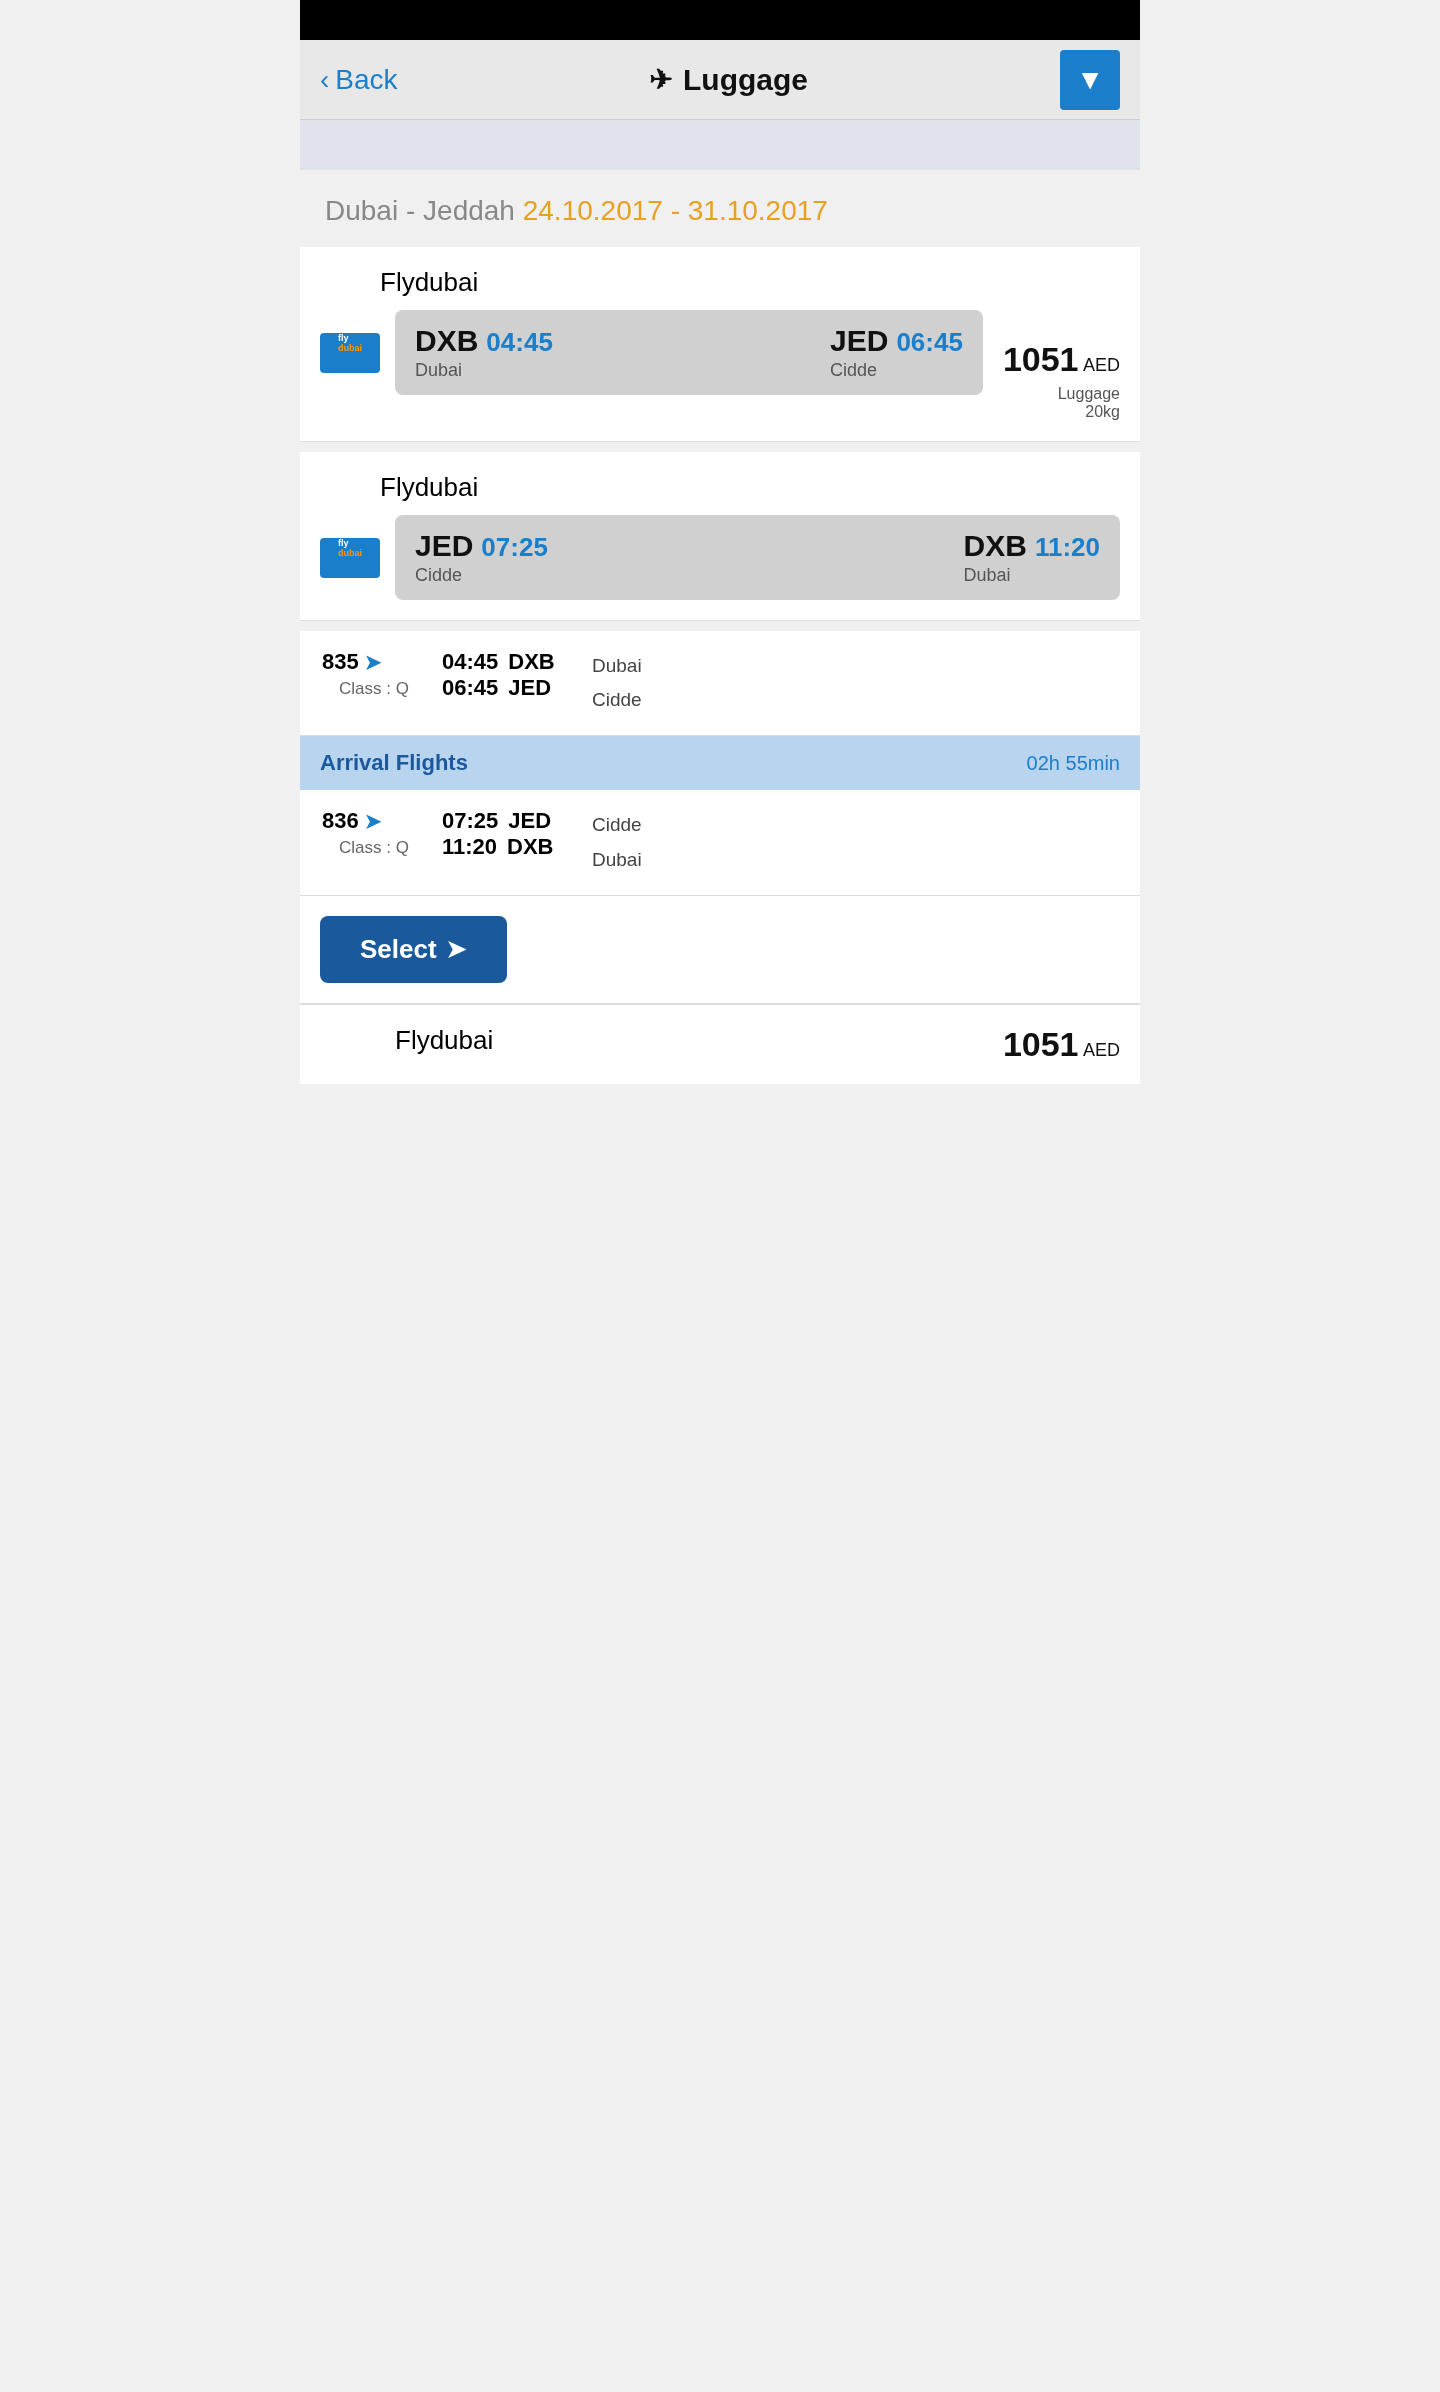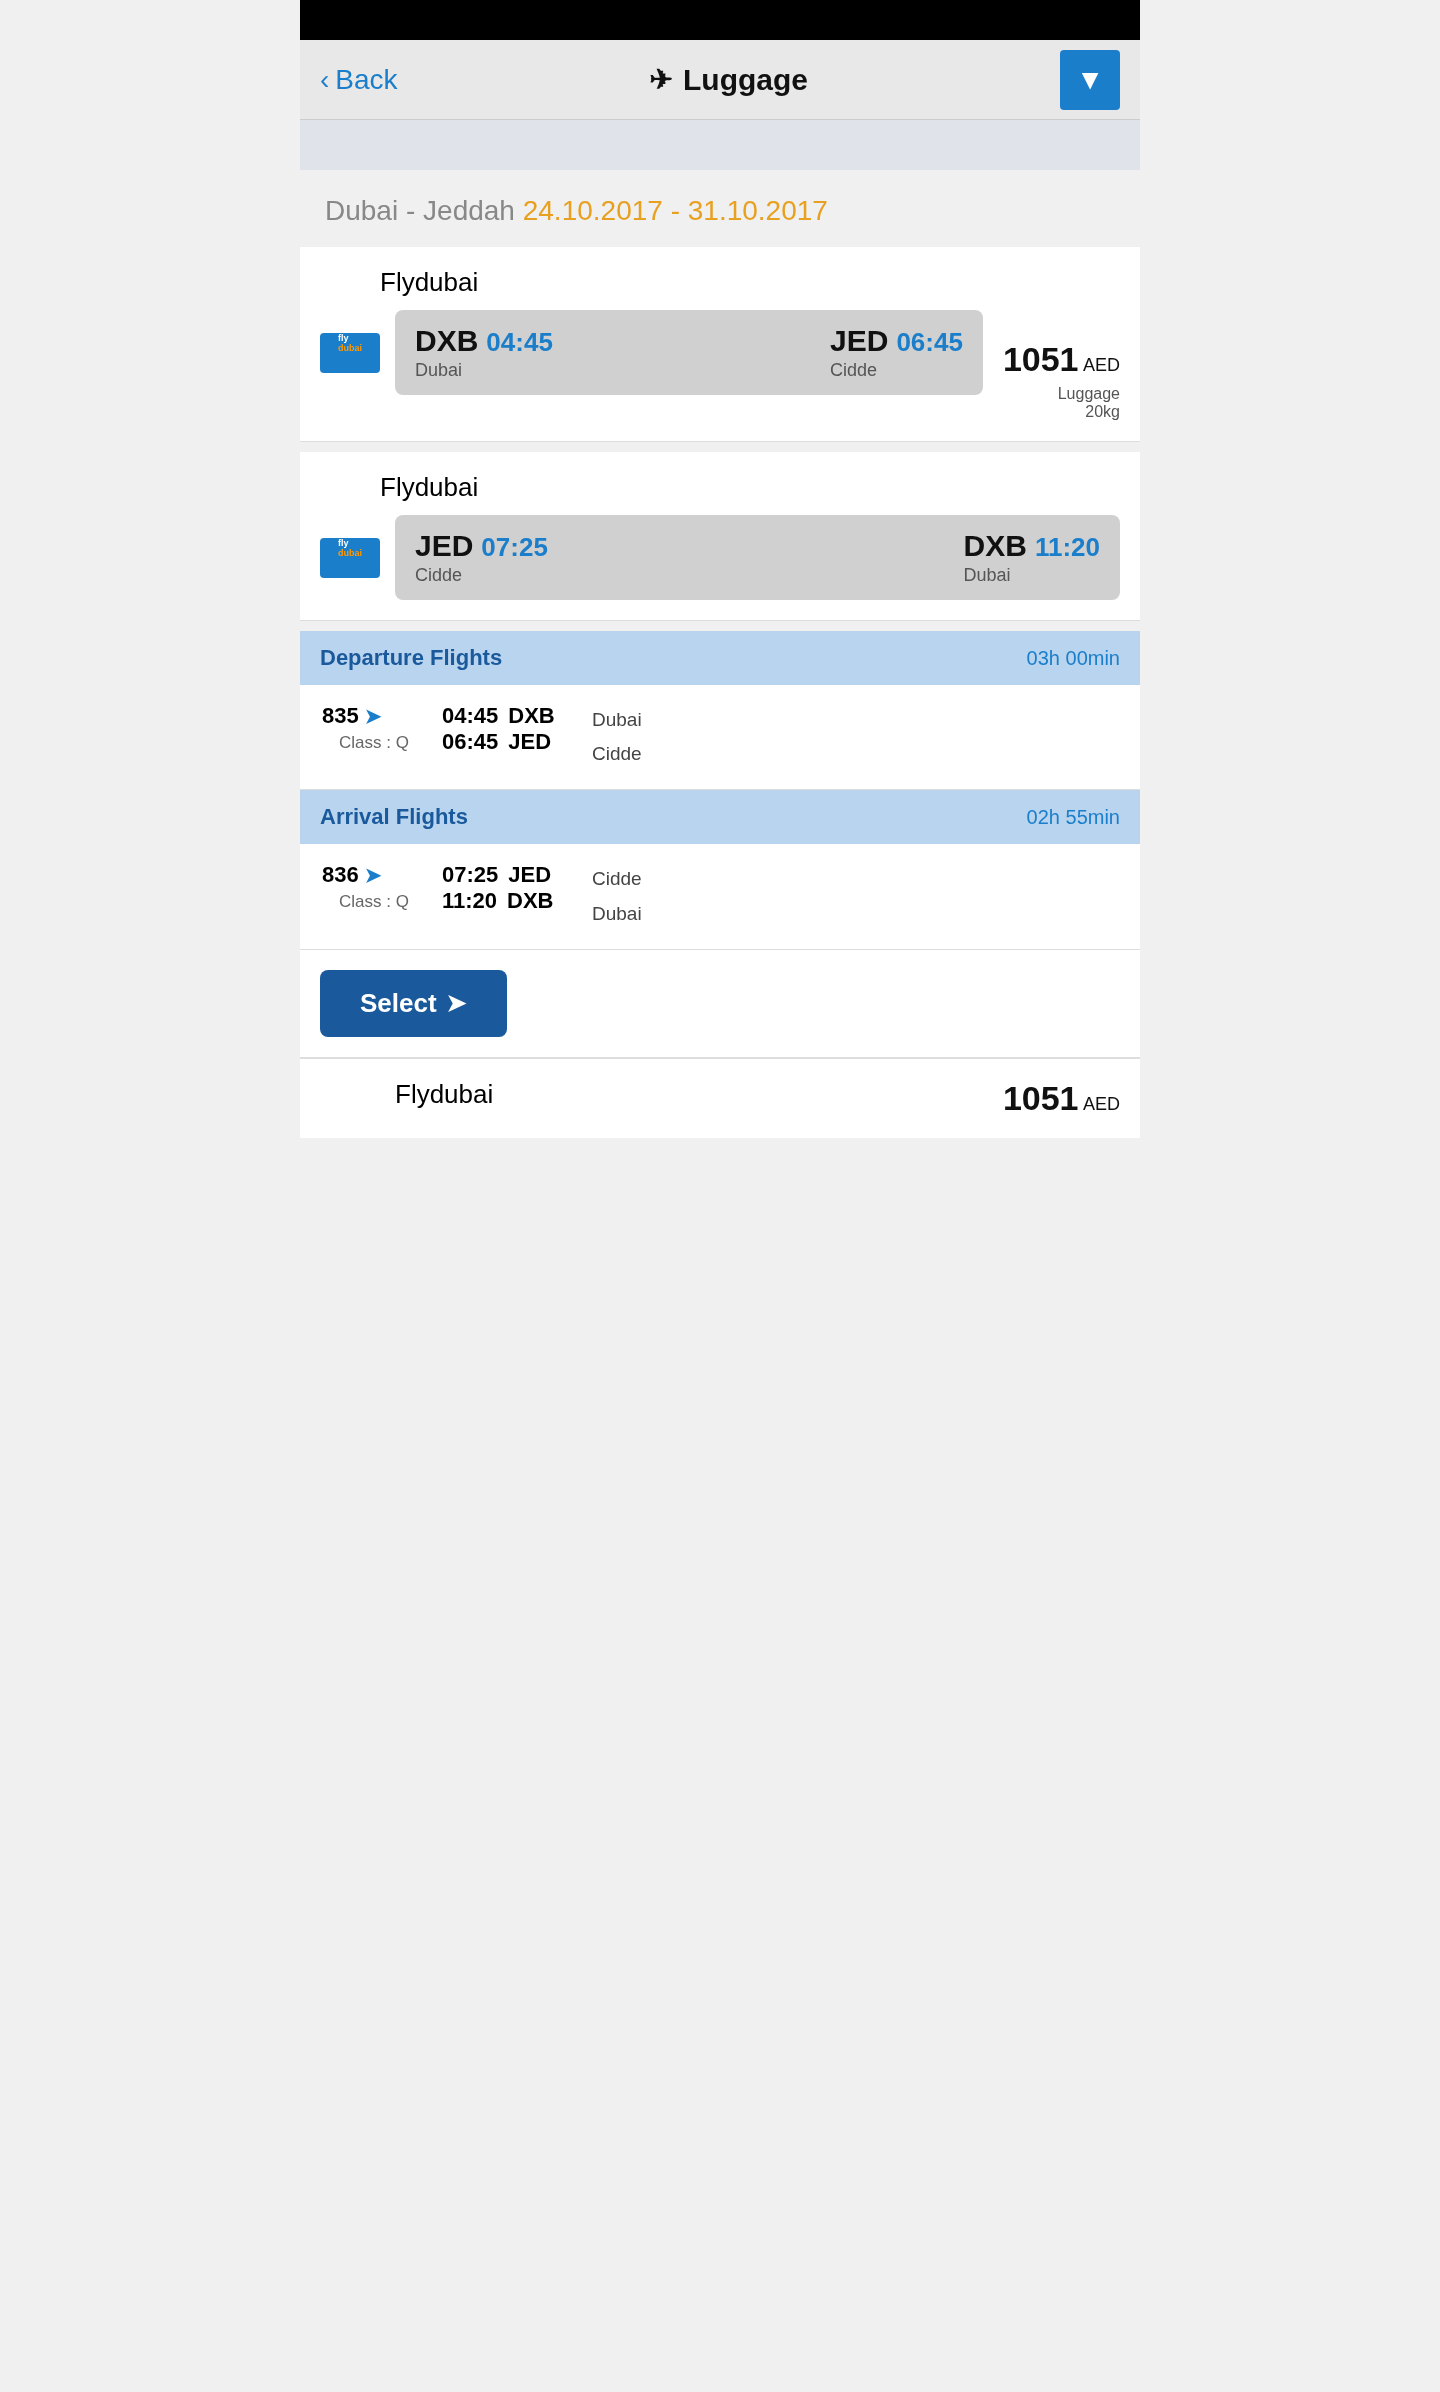--- a/index.html
+++ b/index.html
@@ -392,24 +392,20 @@
           </div>
           <span class="city-name">Dubai</span>
         </div>
       </div>
     </div>
   </div>
 </div>
 
 <div class="details-section">
 
-  <div class="section-header">
-    <span class="section-header-title">Departure Flights</span>
-    <span class="section-header-duration">03h 00min</span>
-  </div>
 
   <div class="flight-detail-row">
     <div class="flight-number-col">
       <div class="flight-number">
         <span>835</span>
         <span class="flight-arrow">➤</span>
       </div>
       <div class="flight-class">Class : Q</div>
     </div>
     <div class="times-col">

